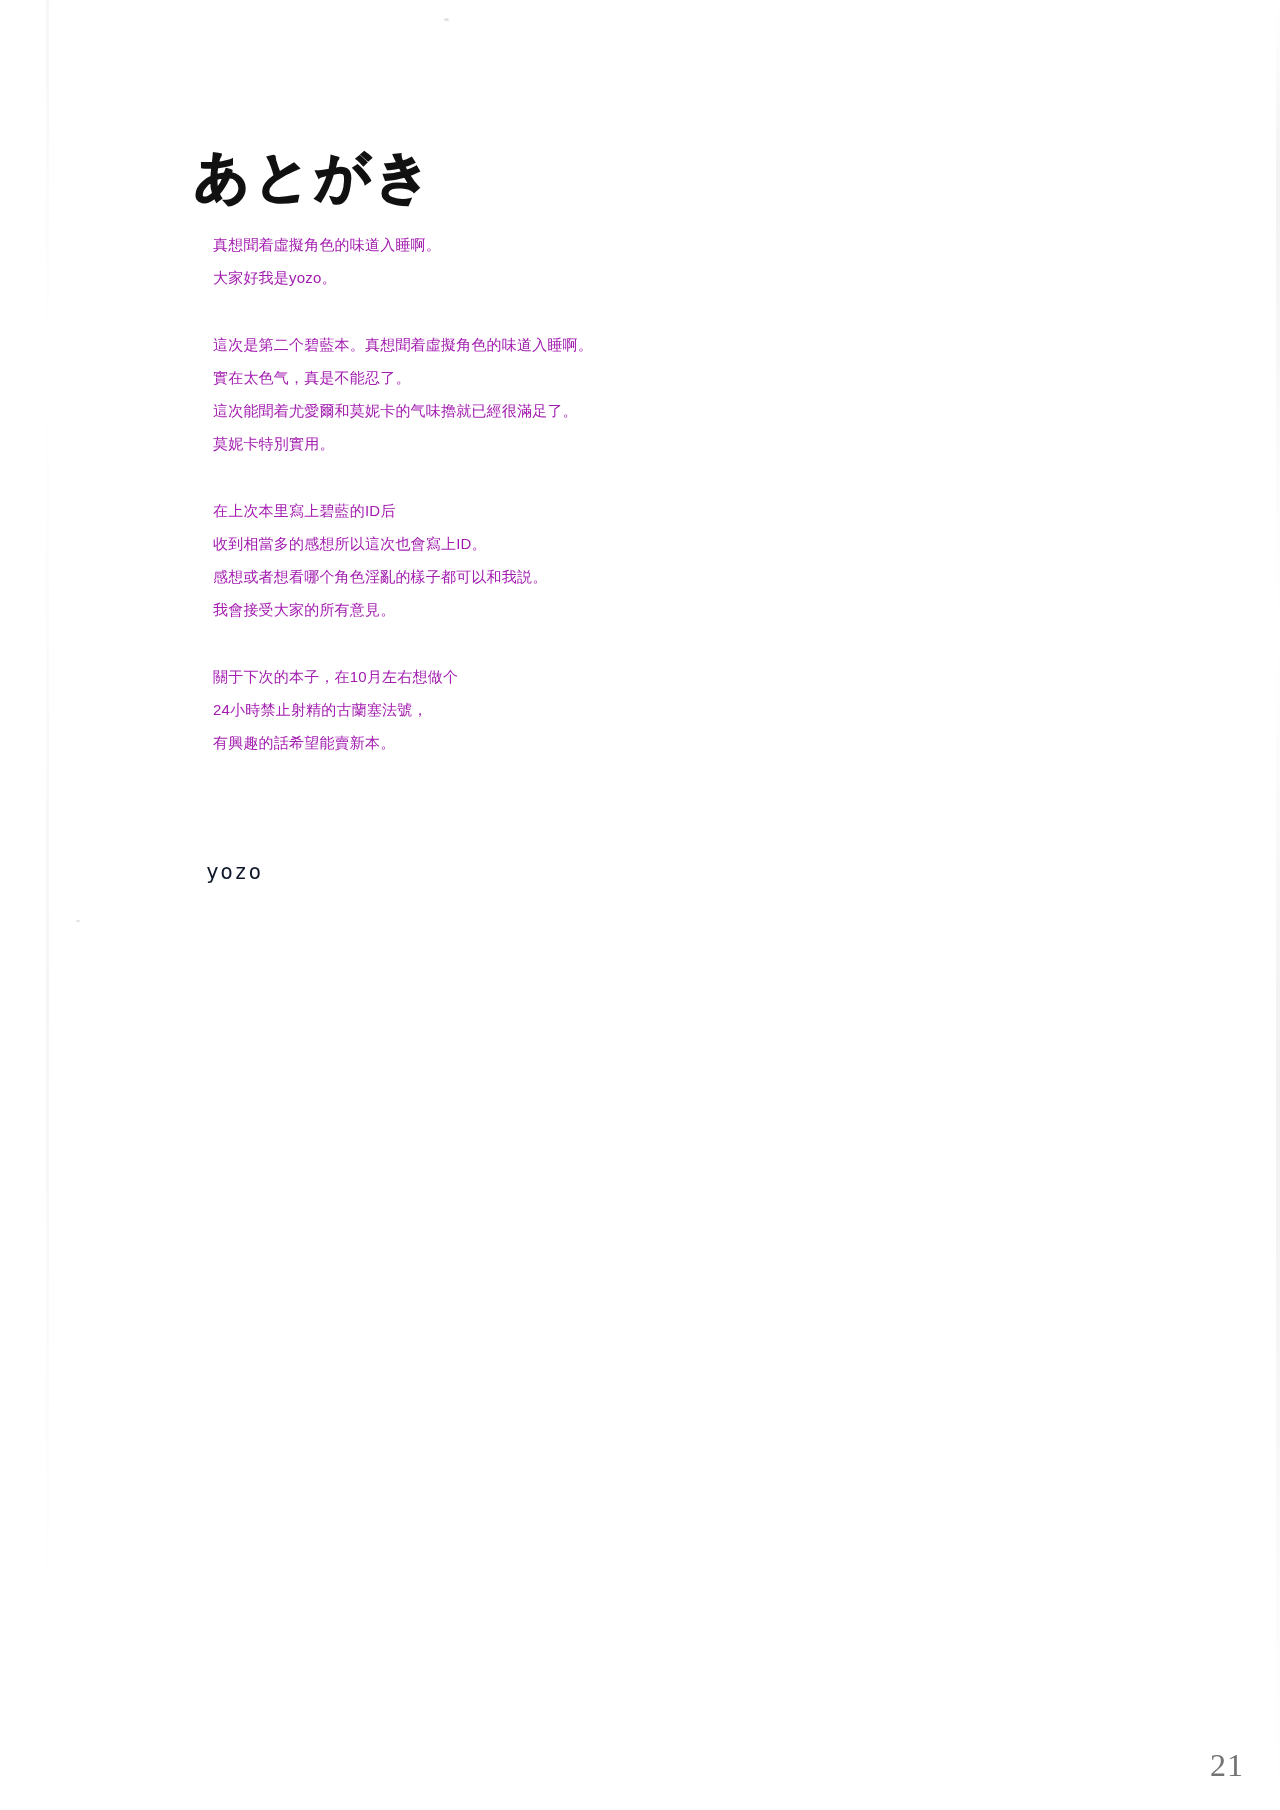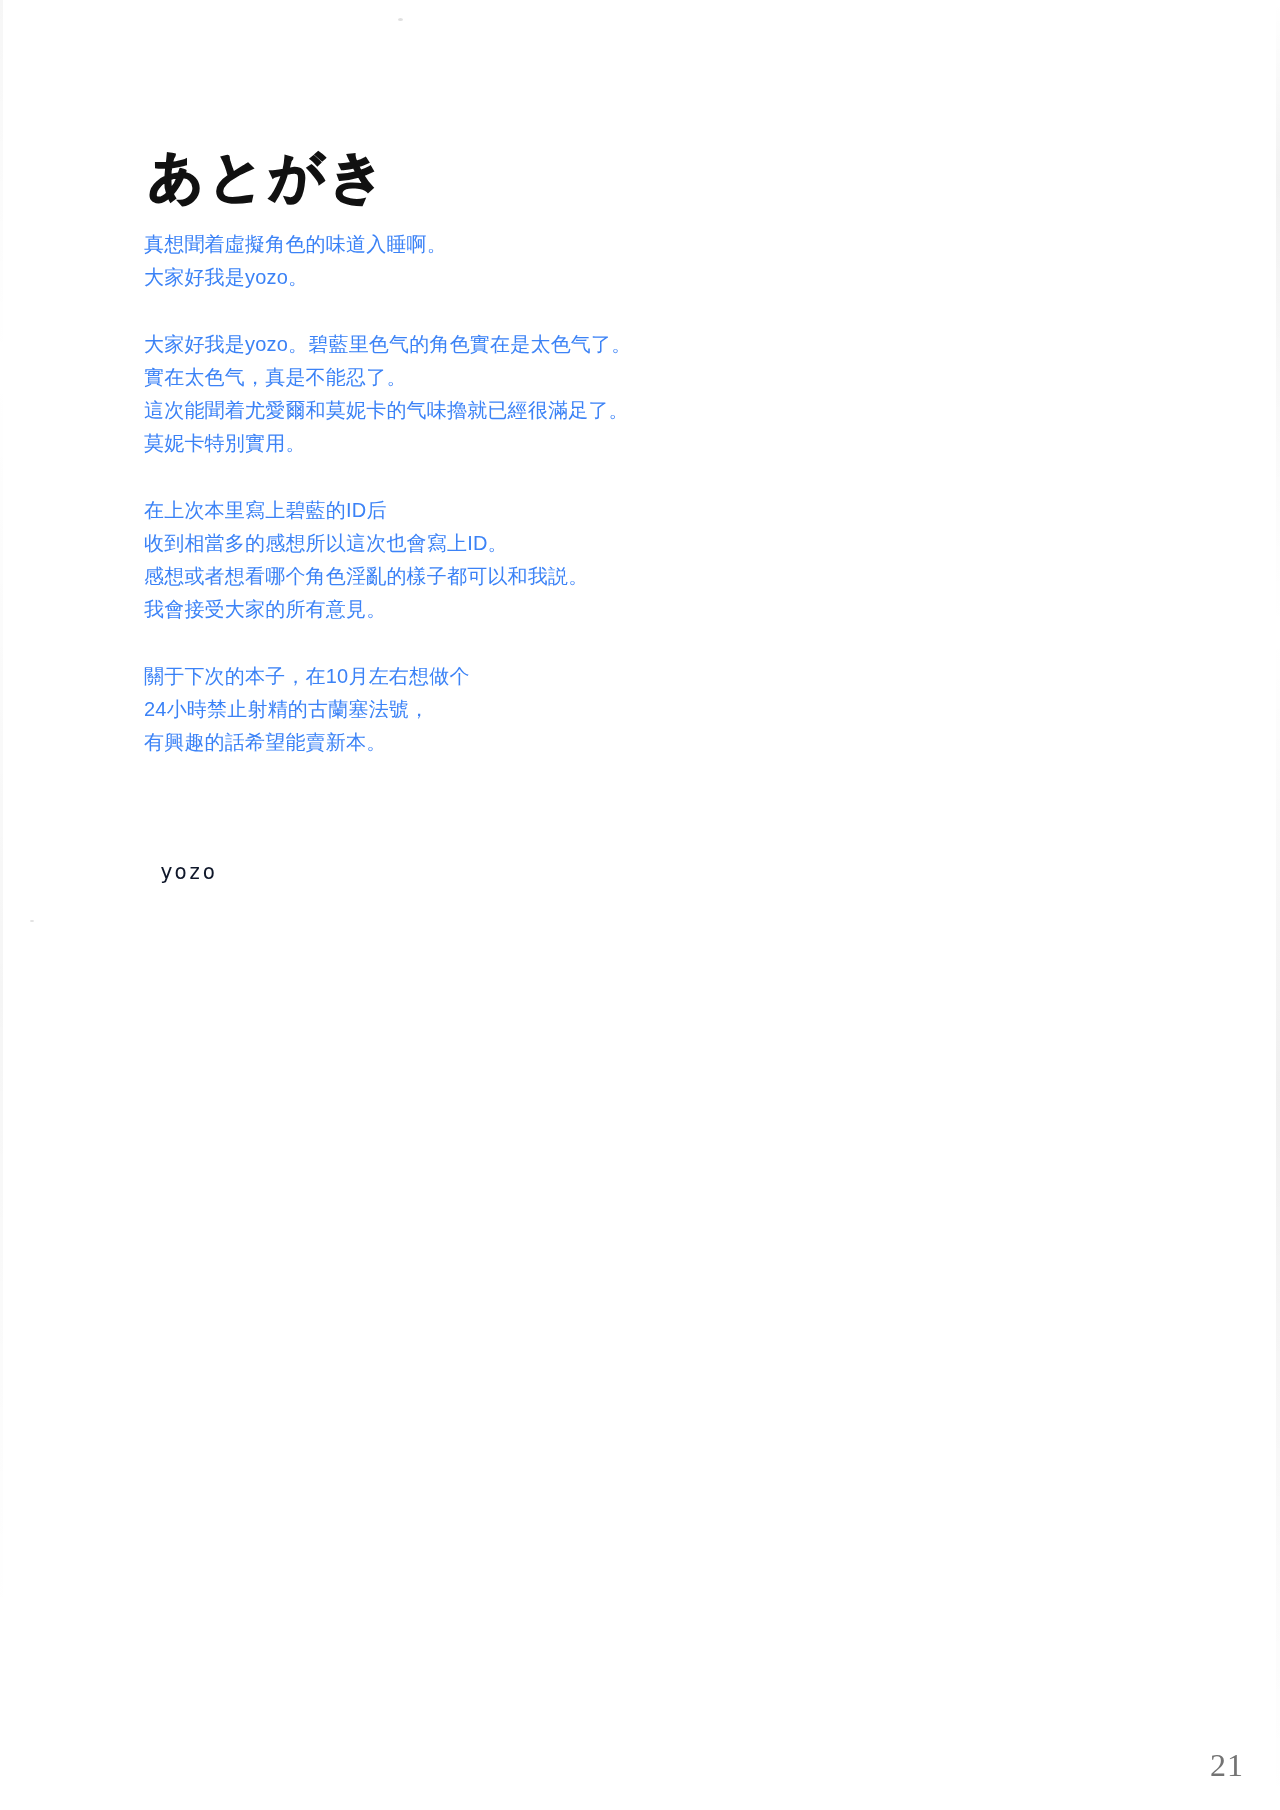--- a/index.html
+++ b/index.html
@@ -12,20 +12,21 @@
     background: #ffffff;
     font-family: "Liberation Sans", sans-serif;
     color: #1a1a1a;
     position: relative;
     overflow: hidden;
   }
   .page {
     position: absolute;
     inset: 0;
     background: #ffffff;
+    margin-left: 46px;
   }
   
   .scan-edge-left {
     position: absolute;
     left: 0;
     top: 0;
     width: 3px;
     height: 100%;
     background: linear-gradient(to bottom, rgba(0,0,0,0.035), rgba(0,0,0,0.0) 20%, rgba(0,0,0,0.04) 55%, rgba(0,0,0,0.0) 90%);
   }
@@ -51,26 +52,26 @@
     font-size: 55px;
     font-weight: 700;
     letter-spacing: 4px;
     color: #111111;
     line-height: 1;
     -webkit-text-stroke: 1.6px #111111;
   }
 
   .body-text {
     position: absolute;
-    left: 144px;
+    left: 167px;
     top: 228px;
     width: 760px;
-    font-size: 20px;
+    font-size: 15px;
     line-height: 33px;
-    color: #3b82f6;
+    color: #a21caf;
     letter-spacing: 0.2px;
   }
   .para {
     margin: 0 0 34px 0;
     white-space: pre-line;
   }
   .para:last-child {
     margin-bottom: 0;
   }
 
@@ -102,21 +103,21 @@
   <div class="scan-edge-left"></div>
   <div class="scan-edge-right"></div>
   <div class="scan-speck" style="left:30px; top:920px; width:4px; height:2px;"></div>
   <div class="scan-speck" style="left:398px; top:18px; width:5px; height:3px;"></div>
 
   <h1 class="afterword-title">あとがき</h1>
 
   <div class="body-text">
     <p class="para">真想聞着虛擬角色的味道入睡啊。
 大家好我是yozo。</p>
-    <p class="para">大家好我是yozo。碧藍里色气的角色實在是太色气了。
+    <p class="para">這次是第二个碧藍本。真想聞着虛擬角色的味道入睡啊。
 實在太色气，真是不能忍了。
 這次能聞着尤愛爾和莫妮卡的气味擼就已經很滿足了。
 莫妮卡特別實用。</p>
     <p class="para">在上次本里寫上碧藍的ID后
 收到相當多的感想所以這次也會寫上ID。
 感想或者想看哪个角色淫亂的樣子都可以和我説。
 我會接受大家的所有意見。</p>
     <p class="para">關于下次的本子，在10月左右想做个
 24小時禁止射精的古蘭塞法號，
 有興趣的話希望能賣新本。</p>

